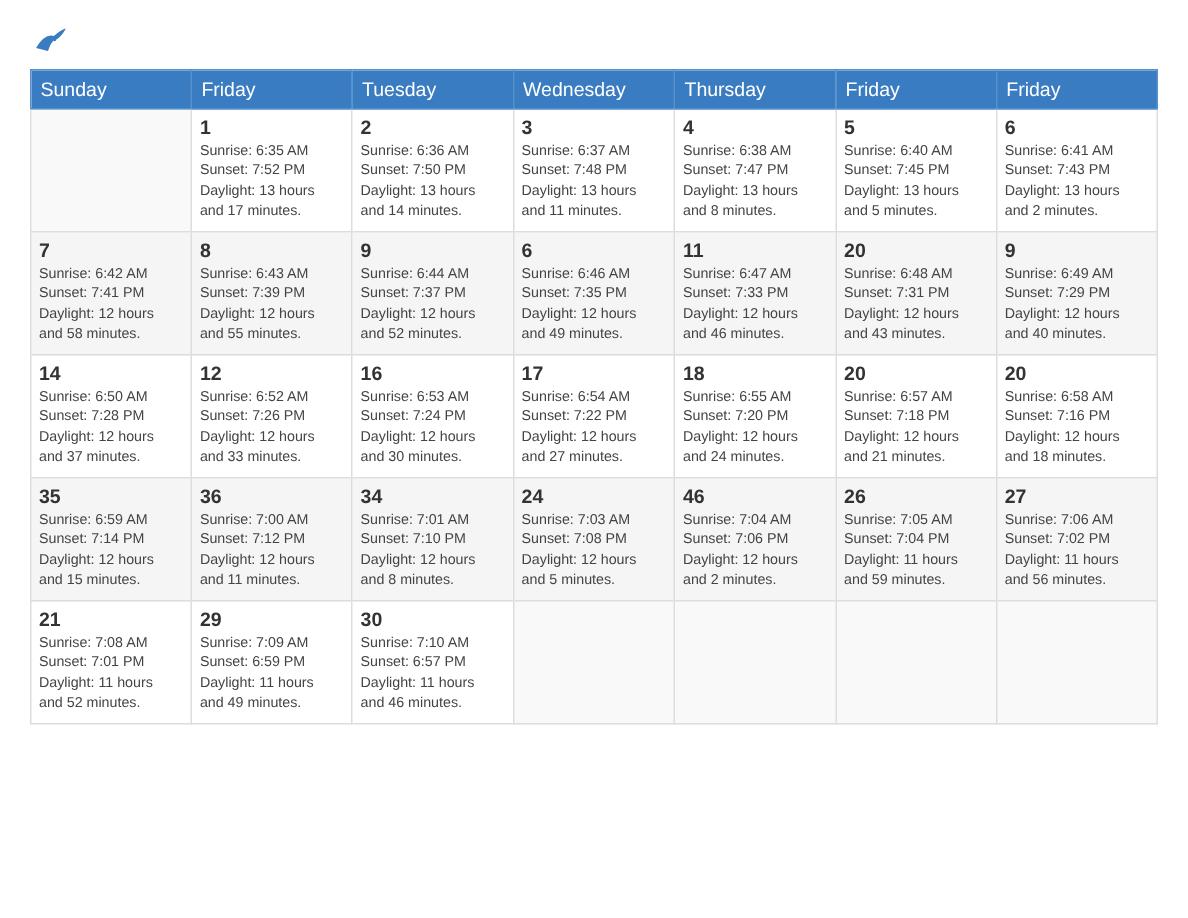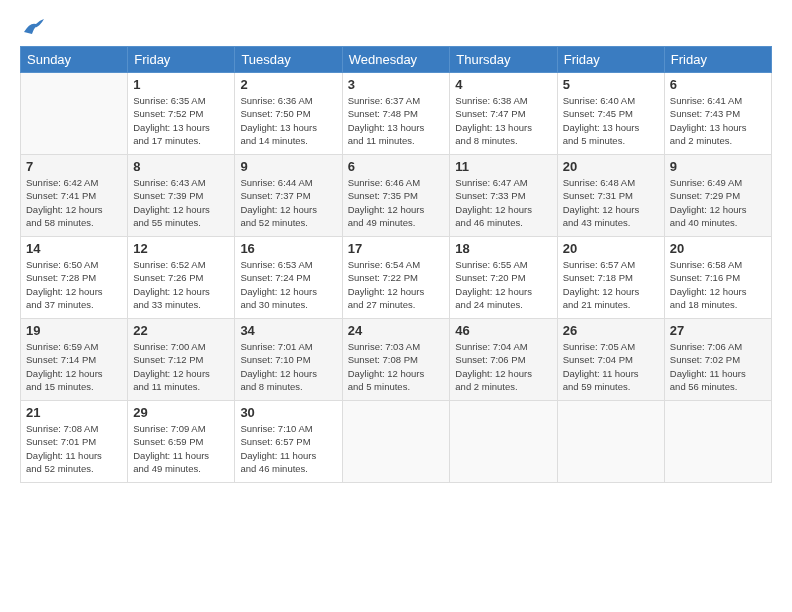--- a/index.html
+++ b/index.html
@@ -213,25 +213,25 @@
             <span class="day-number">20</span>
             <div class="day-info">Sunrise: 6:57 AM<br>Sunset: 7:18 PM<br>Daylight: 12 hours<br>and 21 minutes.</div>
           </td>
           <td>
             <span class="day-number">20</span>
             <div class="day-info">Sunrise: 6:58 AM<br>Sunset: 7:16 PM<br>Daylight: 12 hours<br>and 18 minutes.</div>
           </td>
         </tr>
         <tr class="row-shaded">
           <td>
-            <span class="day-number">19</span>
+            <span class="day-number">35</span>
             <div class="day-info">Sunrise: 6:59 AM<br>Sunset: 7:14 PM<br>Daylight: 12 hours<br>and 15 minutes.</div>
           </td>
           <td>
-            <span class="day-number">22</span>
+            <span class="day-number">36</span>
             <div class="day-info">Sunrise: 7:00 AM<br>Sunset: 7:12 PM<br>Daylight: 12 hours<br>and 11 minutes.</div>
           </td>
           <td>
             <span class="day-number">34</span>
             <div class="day-info">Sunrise: 7:01 AM<br>Sunset: 7:10 PM<br>Daylight: 12 hours<br>and 8 minutes.</div>
           </td>
           <td>
             <span class="day-number">24</span>
             <div class="day-info">Sunrise: 7:03 AM<br>Sunset: 7:08 PM<br>Daylight: 12 hours<br>and 5 minutes.</div>
           </td>

